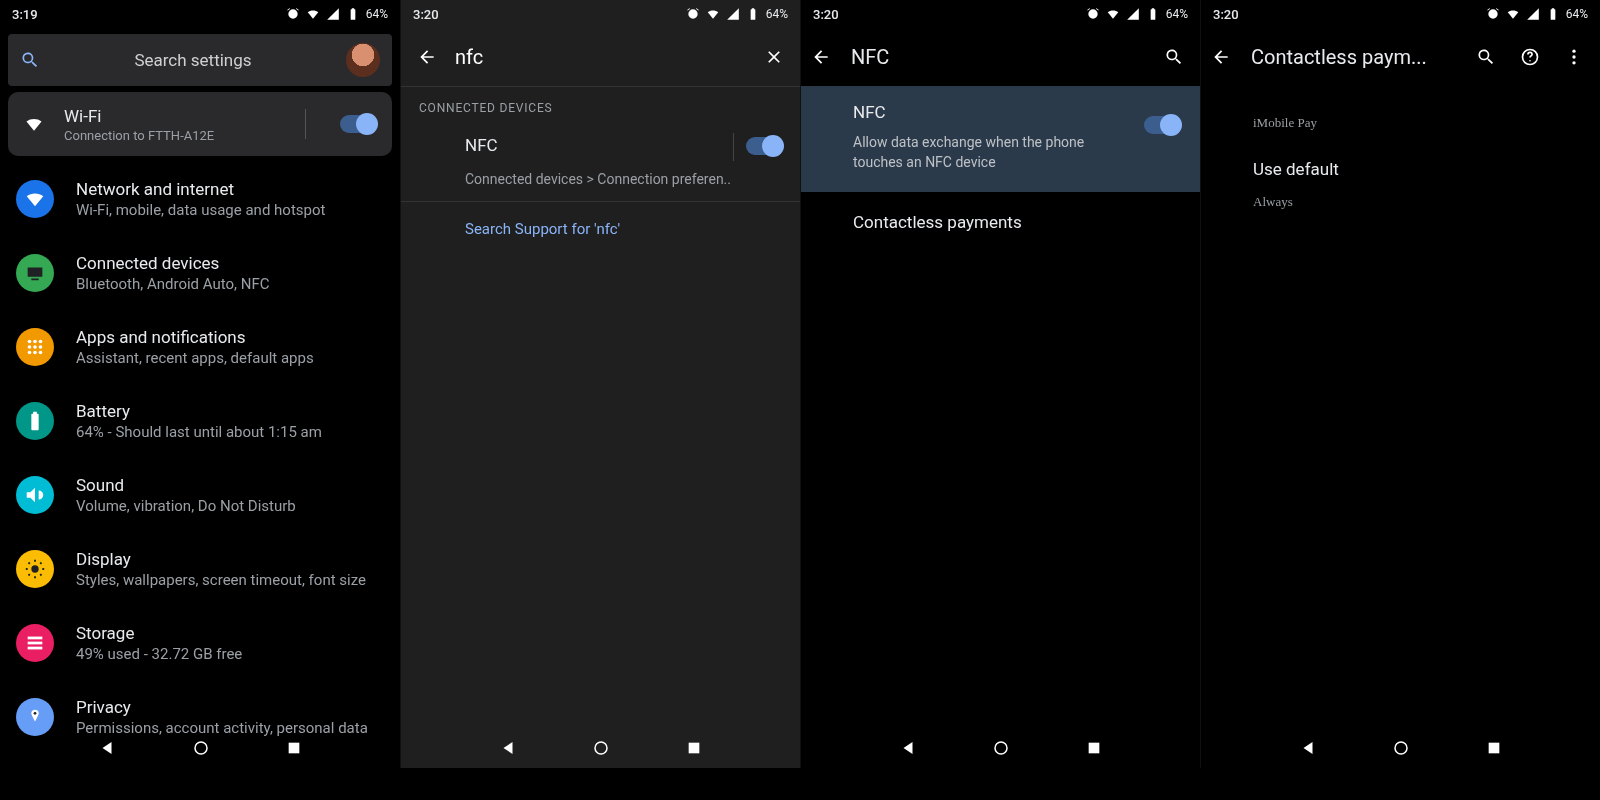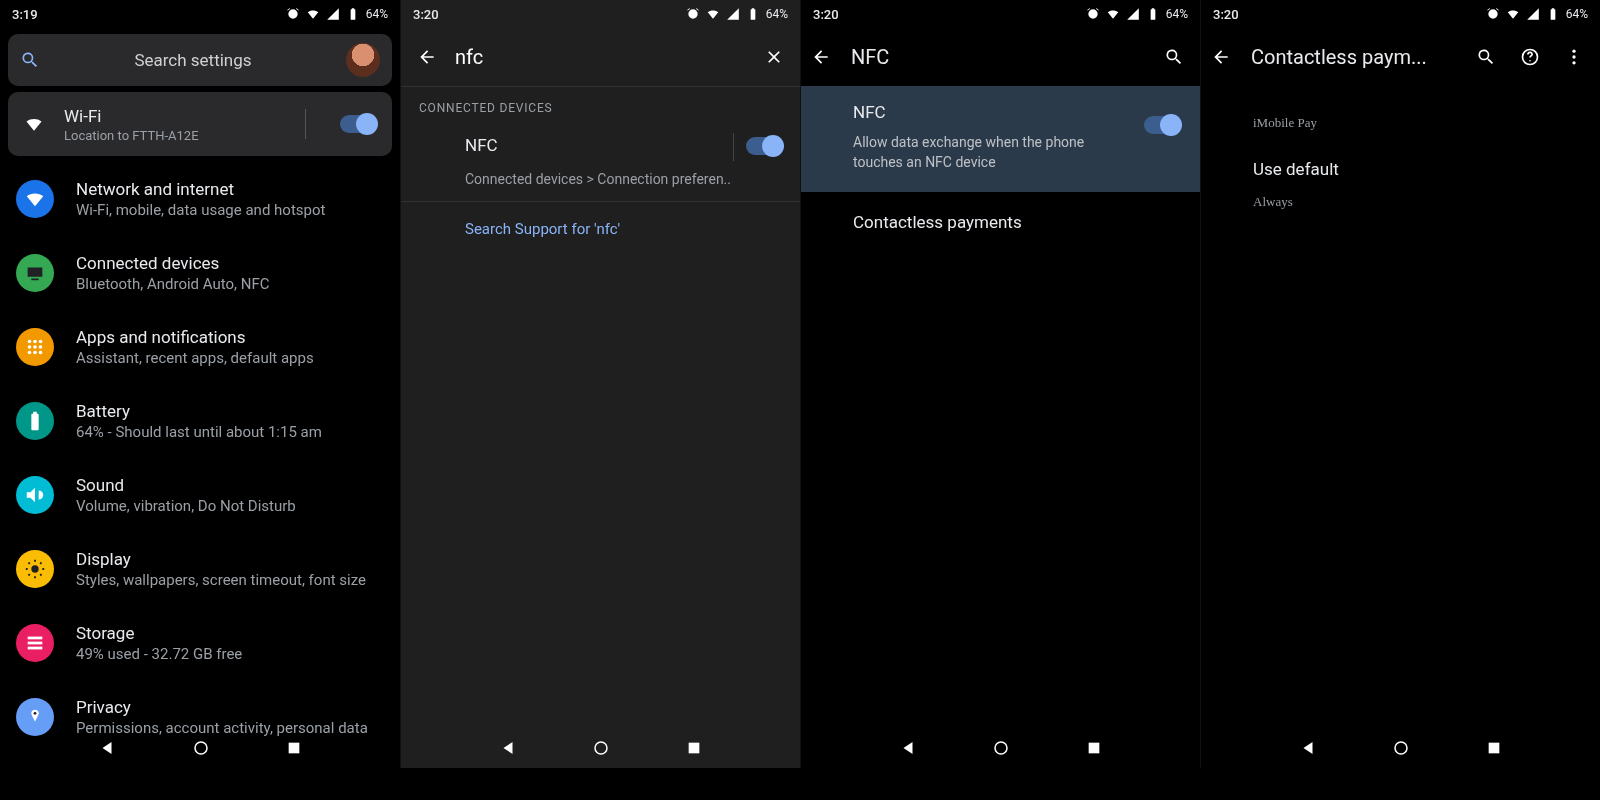--- a/index.html
+++ b/index.html
@@ -8,21 +8,21 @@
   .screen + .screen { border-left: 1px solid #111; }
 
   
   .status-bar { height: 28px; display: flex; align-items: center; padding: 0 12px; font-size: 13px; justify-content: space-between; }
   .status-left { font-weight: 500; }
   .status-right { display: flex; align-items: center; gap: 6px; font-size: 13px; }
   .status-right svg { width: 14px; height: 14px; fill: #fff; }
   .status-right .batt-txt { font-size: 12px; }
 
   
-  .search-pill { margin: 6px 8px; background: #2a2a2c; border-radius: 10px; height: 52px; display: flex; align-items: center; padding: 0 12px; gap: 14px; }
+  .search-pill { margin: 6px 8px; background: #2a2a2c; border-radius: 4px; height: 52px; display: flex; align-items: center; padding: 0 12px; gap: 14px; }
   .search-pill .mag { color: #8ab4f8; }
   .search-pill .ph { flex: 1; text-align: center; color: #d0d0d0; font-size: 17px; }
   .avatar { width: 34px; height: 34px; border-radius: 50%; background: radial-gradient(circle at 50% 35%, #d89070 0 40%, #5c2e1e 41% 100%); }
 
   .wifi-chip { margin: 6px 8px; background: #2a2a2c; border-radius: 10px; height: 64px; display: flex; align-items: center; padding: 0 16px; gap: 20px; }
   .wifi-chip .txt { flex: 1; }
   .wifi-chip .title { font-size: 17px; }
   .wifi-chip .sub { font-size: 13px; color: #9aa0a6; margin-top: 2px; }
   .divider-v { width: 1px; height: 30px; background: #555; margin-right: 14px; }
 
@@ -114,21 +114,21 @@
       <span class="ph">Search settings</span>
       <div class="avatar"></div>
     </div>
 
     <div class="wifi-chip">
       <svg class="icon" viewBox="0 0 24 24">
           <path d="M12 20l9-11c-5-4-13-4-18 0z"></path>
         </svg>
       <div class="txt">
         <div class="title">Wi-Fi</div>
-        <div class="sub">Location to FTTH-A12E</div>
+        <div class="sub">Connection to FTTH-A12E</div>
       </div>
       <div class="divider-v"></div>
       <div class="toggle on"></div>
     </div>
 
     <div class="setting-row">
       <div class="icon-wrap ic-blue">
           <svg viewBox="0 0 24 24">
             <path d="M12 20l9-11c-5-4-13-4-18 0z"></path>
           </svg>

